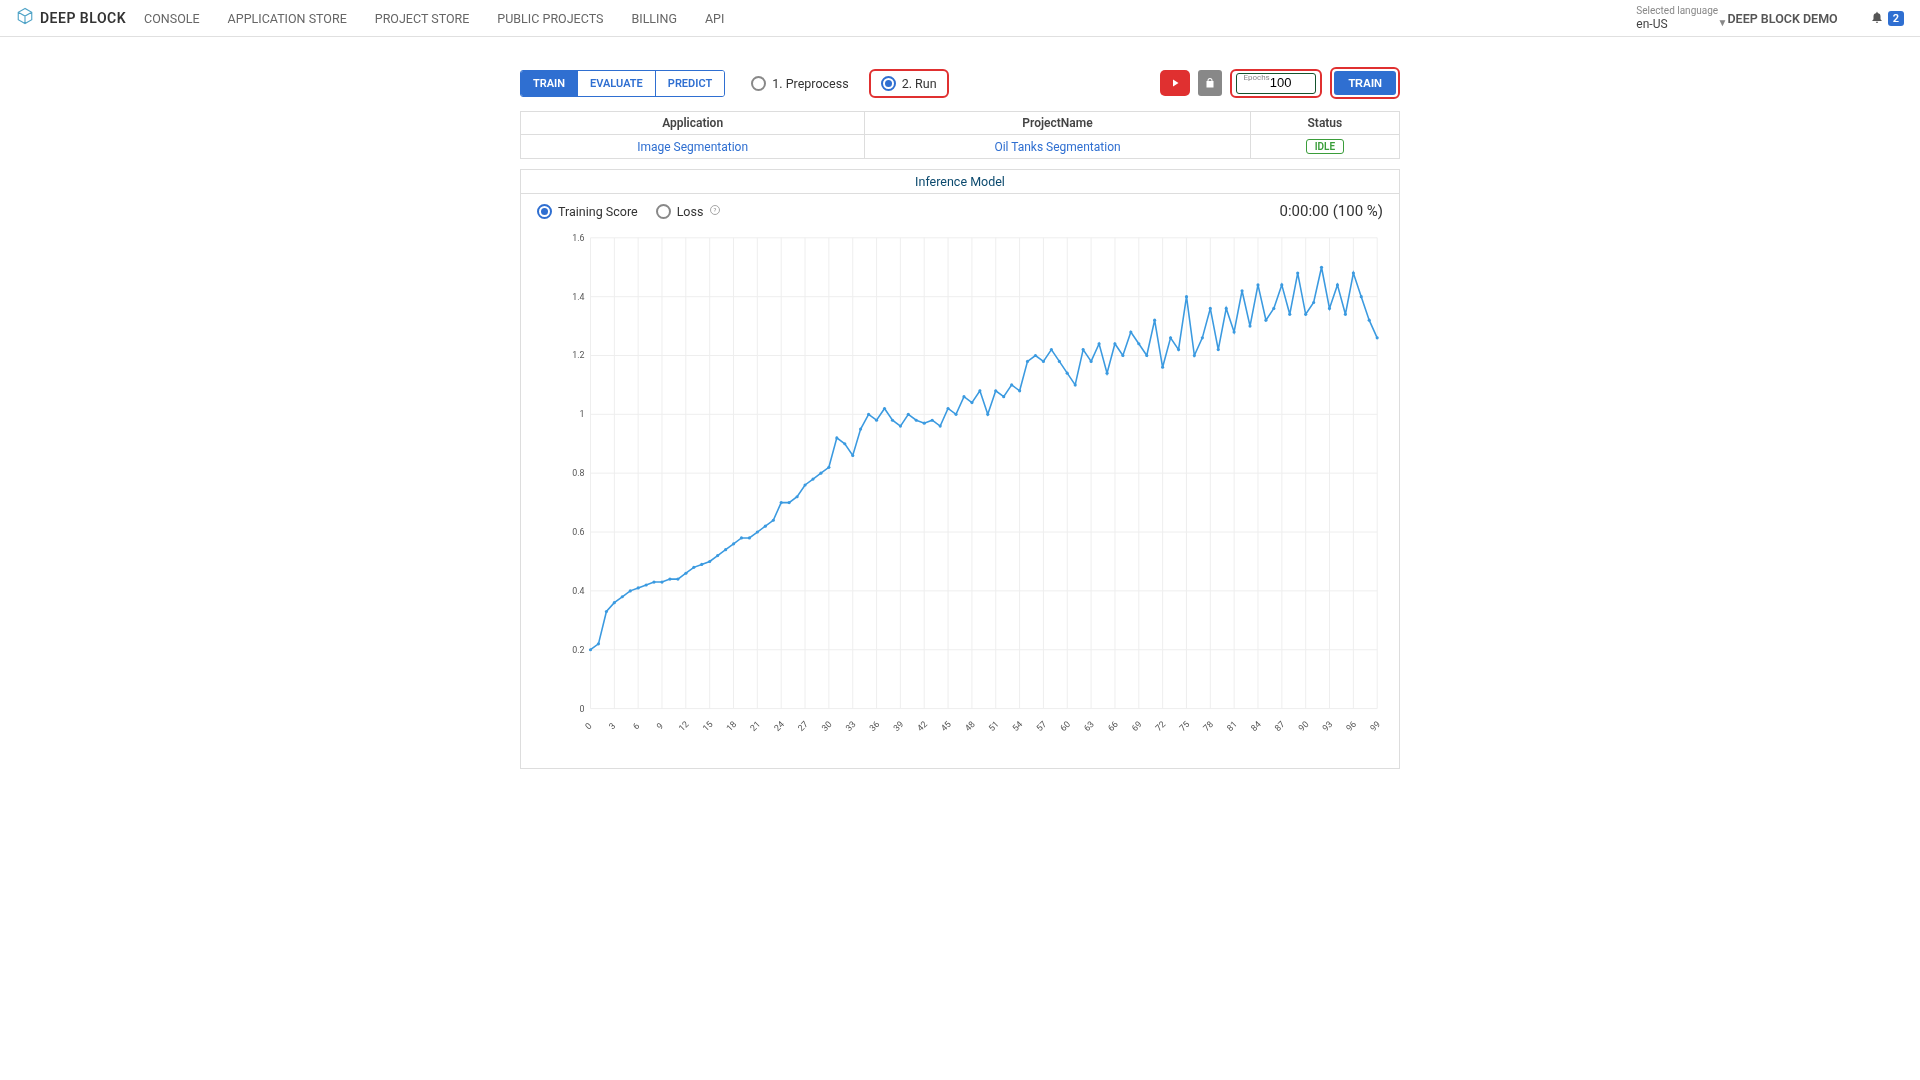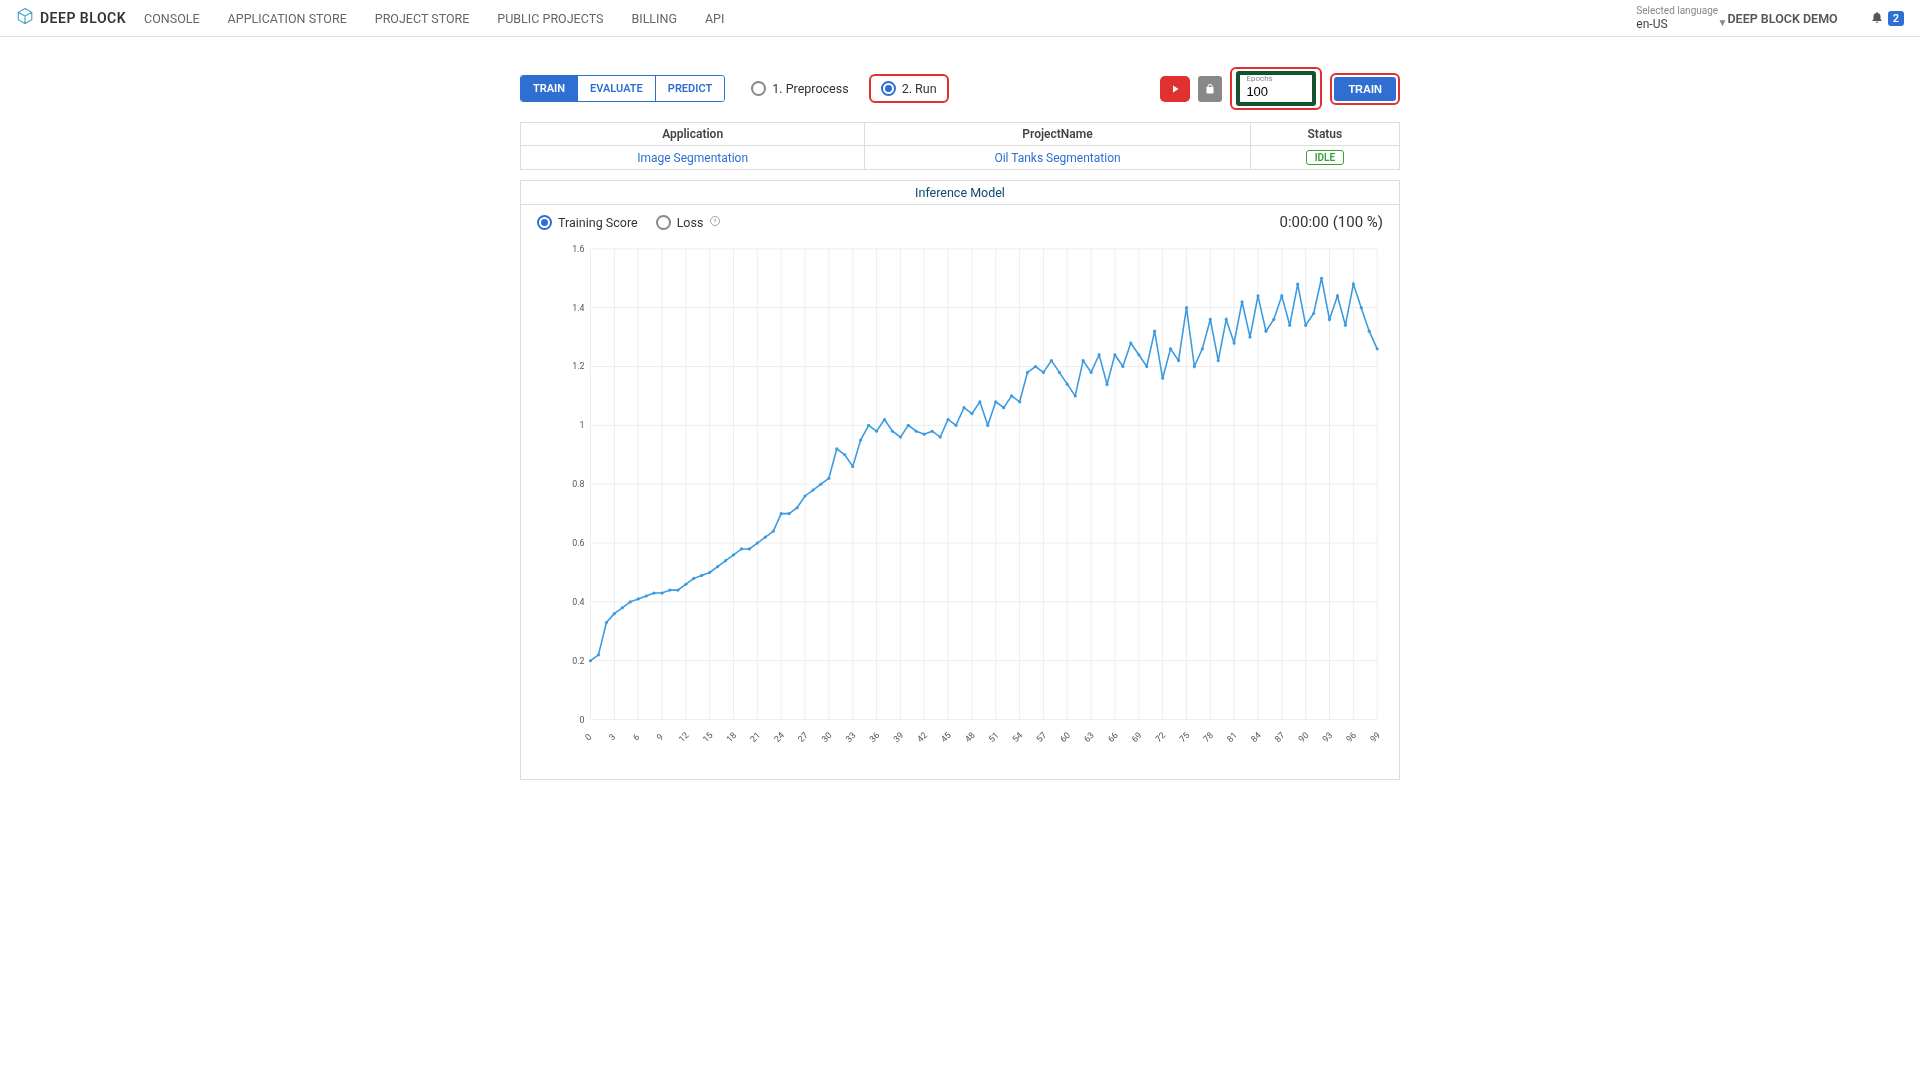--- a/index.html
+++ b/index.html
@@ -26,21 +26,21 @@
   .tabs .tab + .tab { border-left:1px solid #2f6fd1; }
   .step-radio { display:flex; align-items:flex-start; gap:6px; padding:5px 10px; border:2px solid transparent; border-radius:6px; font-size:12.5px; cursor:pointer; }
   .step-radio.highlight { border-color:#e03030; }
   .radio-circle { width:15px; height:15px; border:2px solid #888; border-radius:50%; display:flex; align-items:center; justify-content:center; }
   .radio-circle.selected { border-color:#2f6fd1; }
   .radio-dot { width:7px; height:7px; background:#2f6fd1; border-radius:50%; }
   .spacer { flex:1; }
   .yt-btn { width:30px; height:26px; background:#e03030; display:flex; align-items:center; justify-content:center; border-radius:5px; color:#fff; }
   .lock-btn { width:24px; height:26px; background:#888; display:flex; align-items:center; justify-content:center; border-radius:3px; color:#fff; }
   .epochs-box { border:2px solid #e03030; border-radius:6px; padding:2px 4px; }
-  .epochs-field { border:4px solid #14532d; border-radius:3px; padding:0 6px; display:flex; flex-direction:column; width:80px; }
+  .epochs-field { border:1px solid #14532d; border-radius:3px; padding:0 6px; display:flex; width:80px; }
   .epochs-field .fl { font-size:8px; color:#888; line-height:1; }
   .epochs-field input { border:none; outline:none; font-size:13px; width:100%; padding:1px 0 3px 0; }
   .train-box { border:2px solid #e03030; border-radius:6px; padding:2px; }
   .train-btn { background:#2f6fd1; color:#fff; font-size:11px; font-weight:600; padding:6px 14px; border-radius:3px; border:none; cursor:pointer; }
 
   .info-table { width:100%; border:1px solid #ddd; border-collapse:collapse; font-size:12px; }
   .info-table th, .info-table td { border:1px solid #ddd; padding:4px 8px; text-align:center; }
   .info-table th { color:#444; font-weight:600; }
   .info-table td { color:#2f6fd1; }
   .status-badge { display:inline-block; border:1px solid #3a9d3a; color:#3a9d3a; border-radius:3px; font-size:10px; padding:1px 8px; font-weight:600; }

